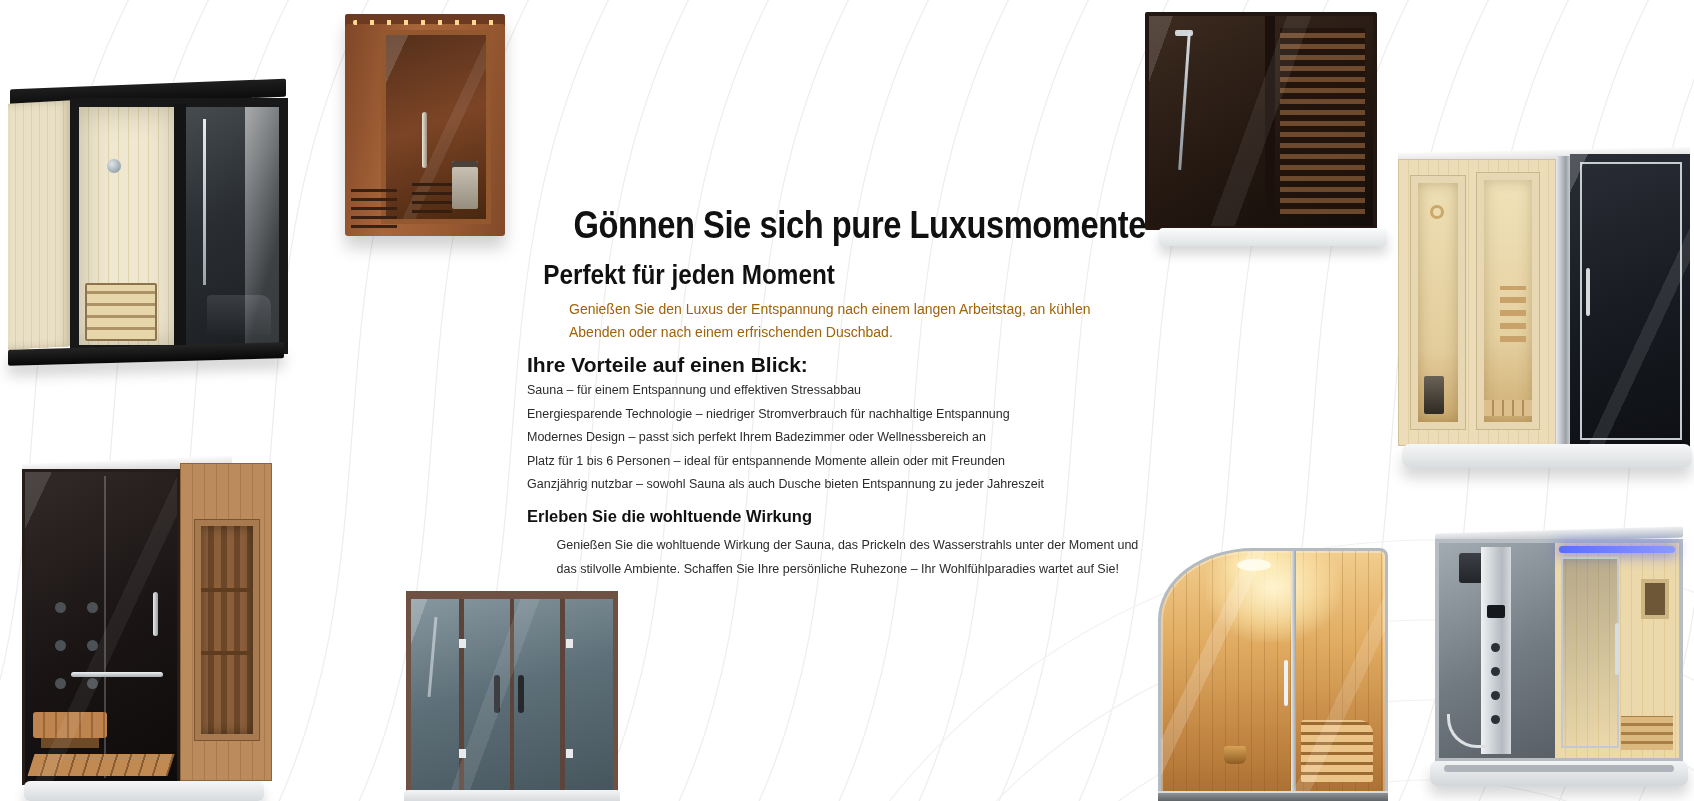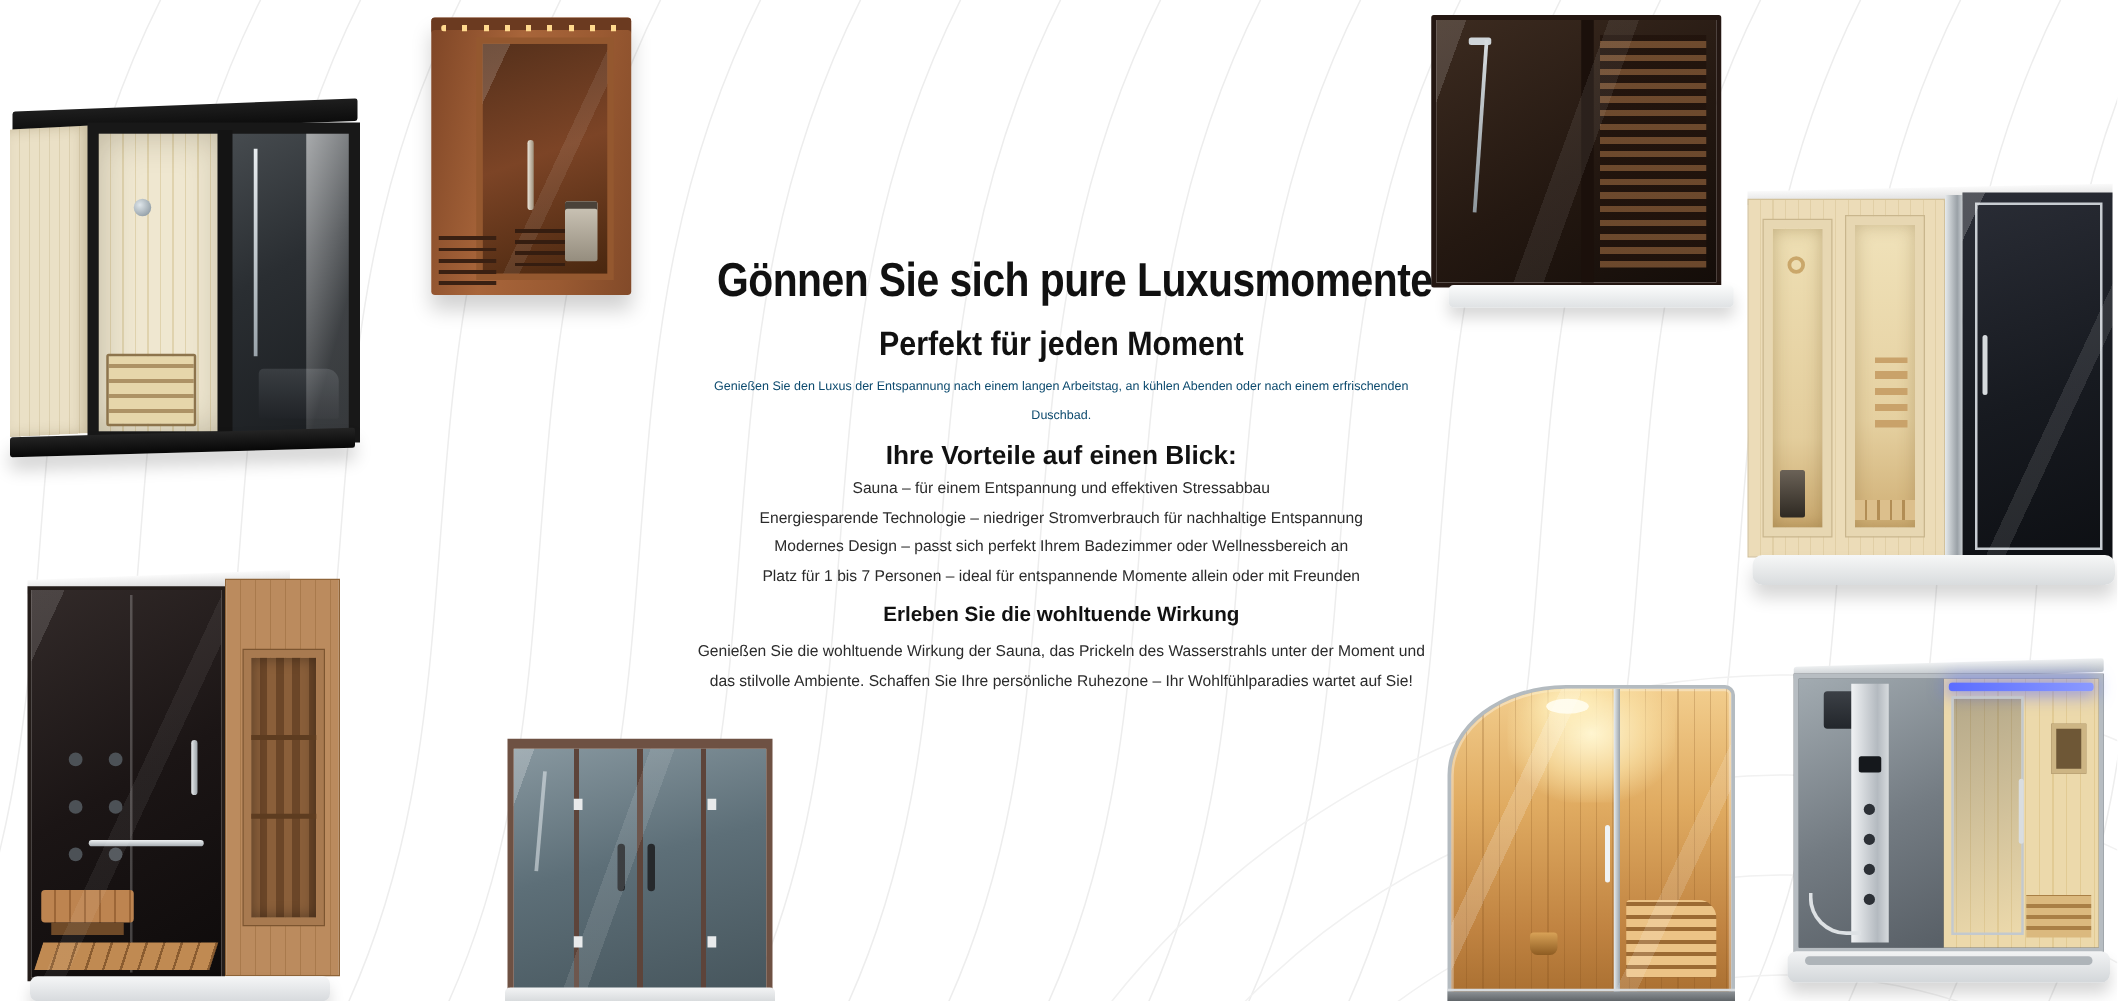--- a/index.html
+++ b/index.html
@@ -4,27 +4,27 @@
 <style>
   * { box-sizing: border-box; margin: 0; padding: 0; }
   html,body { background:#ffffff; }
   body { font-family: "Liberation Sans", sans-serif; }
   .page { position:relative; width:1694px; height:801px; background:#ffffff; overflow:hidden; }
 
   
   .bgpat { position:absolute; inset:0; width:100%; height:100%; }
 
   
-  .text-col { position:absolute; left:527px; top:203px; width:644px; text-align:center; color:#1c1c1c; z-index:5; }
+  .text-col { position:absolute; left:527px; top:203px; width:644px; color:#1c1c1c; z-index:5; }
   .text-col .h1 { font-size:38px; line-height:44px; font-weight:700; letter-spacing:-0.5px; color:#111;
                   display:inline-block; transform:scaleX(.86); white-space:nowrap; }
   .text-col .lead { margin-top:4px; font-size:12.5px; line-height:17px; color:#2b2b2b; }
   .text-col .h2 { margin-top:13px; font-size:27px; line-height:31px; font-weight:700; color:#111;
                   display:inline-block; transform:scaleX(.9); white-space:nowrap; }
-  .text-col .ptext { margin-top:7px; font-size:10px; line-height:23px; color:#0c4a6e; max-width:560px; margin-left:auto; margin-right:auto; }
+  .text-col .ptext { margin-top:7px; font-size:14px; line-height:23px; color:#a16207; max-width:560px; margin-left:auto; margin-right:auto; }
   .text-col .h3 { margin-top:10px; font-size:21px; line-height:21px; font-weight:700; color:#111; }
   .text-col .benefits { margin-top:4px; font-size:12.5px; line-height:23.5px; color:#2b2b2b; list-style:none; }
   .text-col .h4 { margin-top:9px; font-size:16.5px; line-height:21px; font-weight:700; color:#111; }
   .text-col .closing { margin-top:6px; font-size:12.5px; line-height:24px; color:#2b2b2b; max-width:585px; margin-left:auto; margin-right:auto; }
 
   
   .ph { position:absolute; margin:0; z-index:2; }
   .ph, .ph div { pointer-events:none; }
 
   
@@ -203,21 +203,22 @@
 
   <section class="text-col">
     <h1><span class="h1">Gönnen Sie sich pure Luxusmomente</span></h1>
     <h2><span class="h2">Perfekt für jeden Moment</span></h2>
     <p class="ptext">Genießen Sie den Luxus der Entspannung nach einem langen Arbeitstag, an kühlen Abenden oder nach einem erfrischenden Duschbad.</p>
     <h3 class="h3">Ihre Vorteile auf einen Blick:</h3>
     <ul class="benefits">
       <li>Sauna – für einem Entspannung und effektiven Stressabbau</li>
       <li>Energiesparende Technologie – niedriger Stromverbrauch für nachhaltige Entspannung</li>
       <li>Modernes Design – passt sich perfekt Ihrem Badezimmer oder Wellnessbereich an</li>
-      <li>Platz für 1 bis 7 Personen – ideal für entspannende Momente allein oder mit Freunden</li>
+      <li>Platz für 1 bis 6 Personen – ideal für entspannende Momente allein oder mit Freunden</li>
+      <li>Ganzjährig nutzbar – sowohl Sauna als auch Dusche bieten Entspannung zu jeder Jahreszeit</li>
     </ul>
     <h4 class="h4">Erleben Sie die wohltuende Wirkung</h4>
     <p class="closing">Genießen Sie die wohltuende Wirkung der Sauna, das Prickeln des Wasserstrahls unter der Moment und das stilvolle Ambiente. Schaffen Sie Ihre persönliche Ruhezone – Ihr Wohlfühlparadies wartet auf Sie!</p>
   </section>
 
   <figure class="ph p1">
     <div class="p1-top"></div>
     <div class="p1-side"></div>
     <div class="p1-front">
       <div class="p1-glassL">

